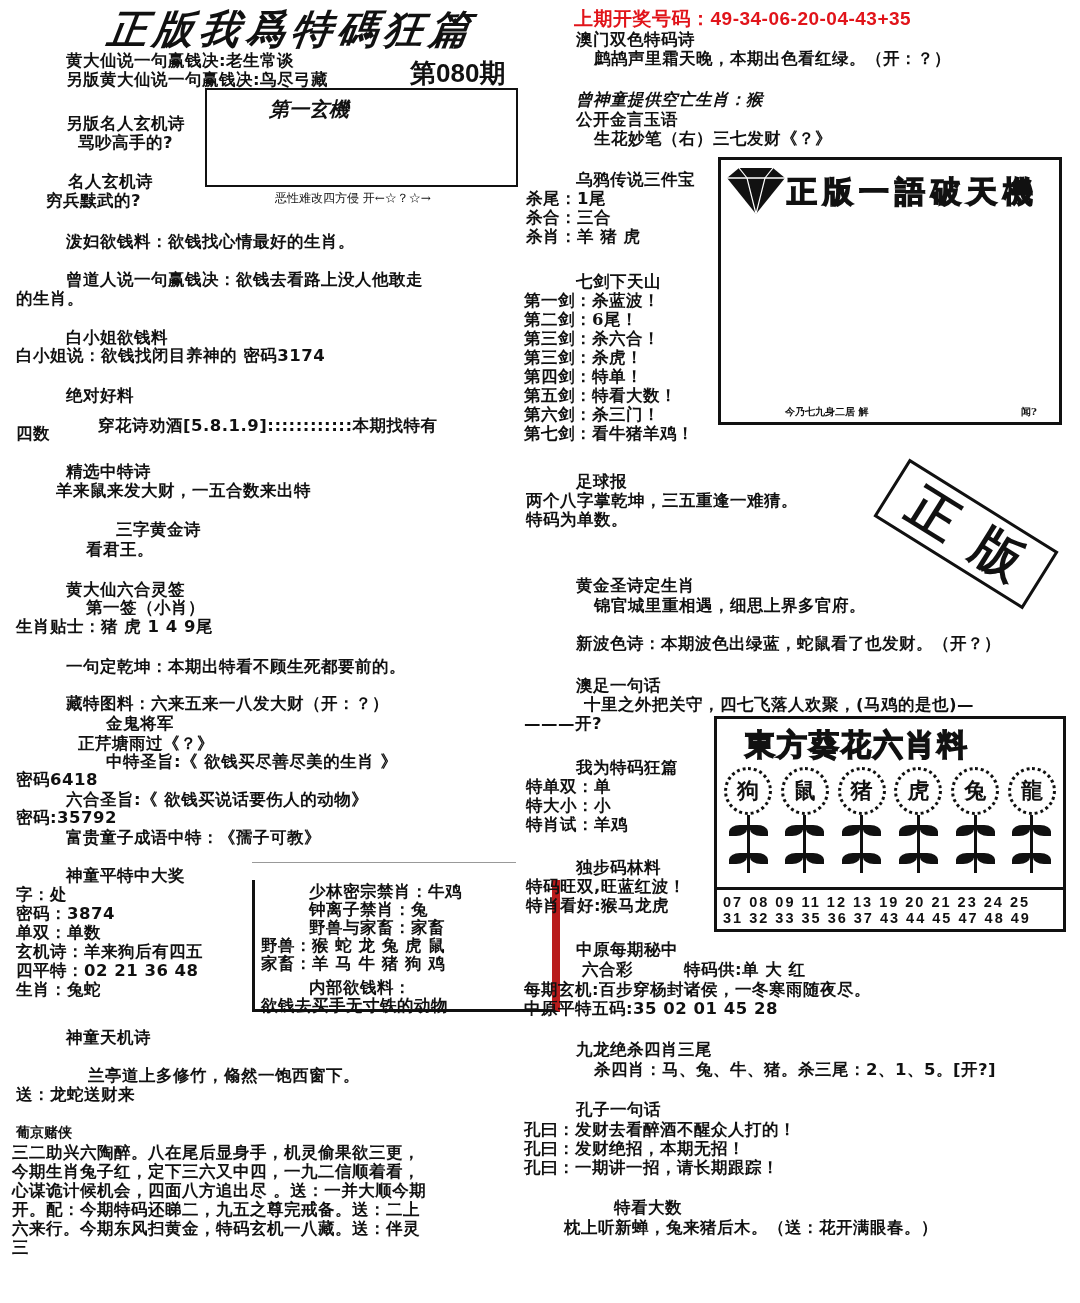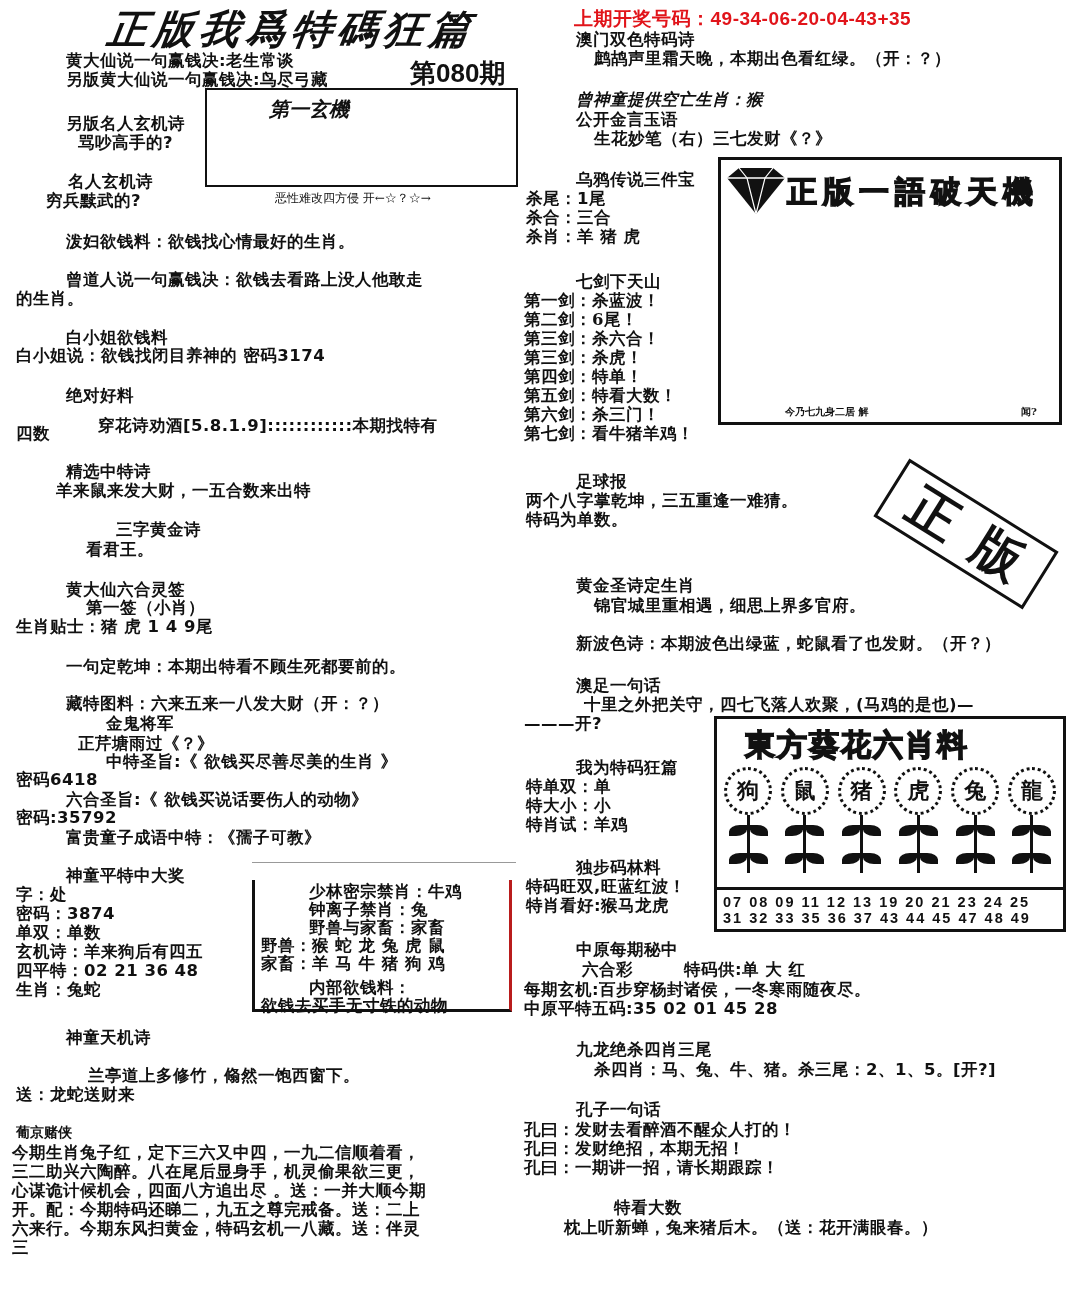--- a/index.html
+++ b/index.html
@@ -88,29 +88,29 @@
   <div class="t">四平特：02 21 36 48</div>
   <div class="t">生肖：兔蛇</div>
 </div>
 
 <div class="abs t" style="left:66px;top:1028px;">神童天机诗</div>
 <div class="abs t" style="left:88px;top:1066px;">兰亭道上多修竹，翛然一饱西窗下。</div>
 <div class="abs t" style="left:16px;top:1085px;">送：龙蛇送财来</div>
 
 <div class="abs ts" style="left:16px;top:1124px;font-size:14px;">葡京赌侠</div>
 <div class="abs" style="left:12px;top:1143px;">
+  <div class="t">三二助兴六陶醉。八在尾后显身手，机灵偷果欲三更，</div>
   <div class="t">今期生肖兔子红，定下三六又中四，一九二信顺着看，</div>
-  <div class="t">三二助兴六陶醉。八在尾后显身手，机灵偷果欲三更，</div>
   <div class="t">心谋诡计候机会，四面八方追出尽 。送：一并大顺今期</div>
   <div class="t">开。配：今期特码还睇二，九五之尊完戒备。送：二上</div>
   <div class="t">六来行。今期东风扫黄金，特码玄机一八藏。送：伴灵</div>
   <div class="t">三</div>
 </div>
 
-<div class="abs" style="left:252px;top:880px;width:260px;height:132px;border-left:3px solid #111;border-right:3px solid #b91c1c;border-bottom:3px solid #111;box-sizing:border-box;">
+<div class="abs" style="left:252px;top:880px;width:308px;height:132px;border-left:3px solid #111;border-right:8px solid #b91c1c;border-bottom:3px solid #111;box-sizing:border-box;">
   <div class="t serif" style="position:absolute;left:54px;top:2px;">少林密宗禁肖：牛鸡</div>
   <div class="t serif" style="position:absolute;left:54px;top:20px;">钟离子禁肖：兔</div>
   <div class="t serif" style="position:absolute;left:54px;top:38px;">野兽与家畜：家畜</div>
   <div class="t serif" style="position:absolute;left:6px;top:56px;">野兽：猴 蛇 龙 兔 虎 鼠</div>
   <div class="t serif" style="position:absolute;left:6px;top:74px;">家畜：羊 马 牛 猪 狗 鸡</div>
   <div class="t serif" style="position:absolute;left:54px;top:98px;">内部欲钱料：</div>
   <div class="t serif" style="position:absolute;left:6px;top:116px;">欲钱去买手无寸铁的动物</div>
 </div>
 
 <div class="abs t" style="left:576px;top:30px;">澳门双色特码诗</div>

